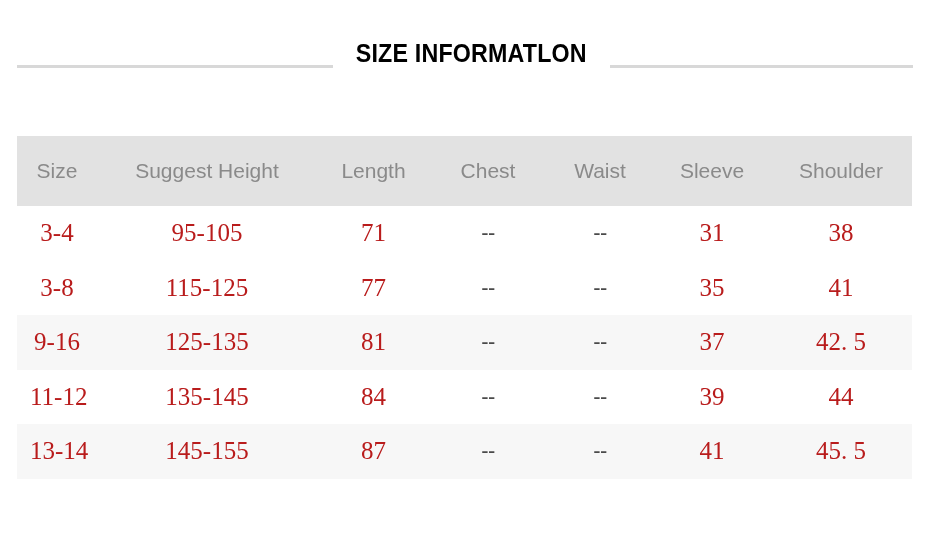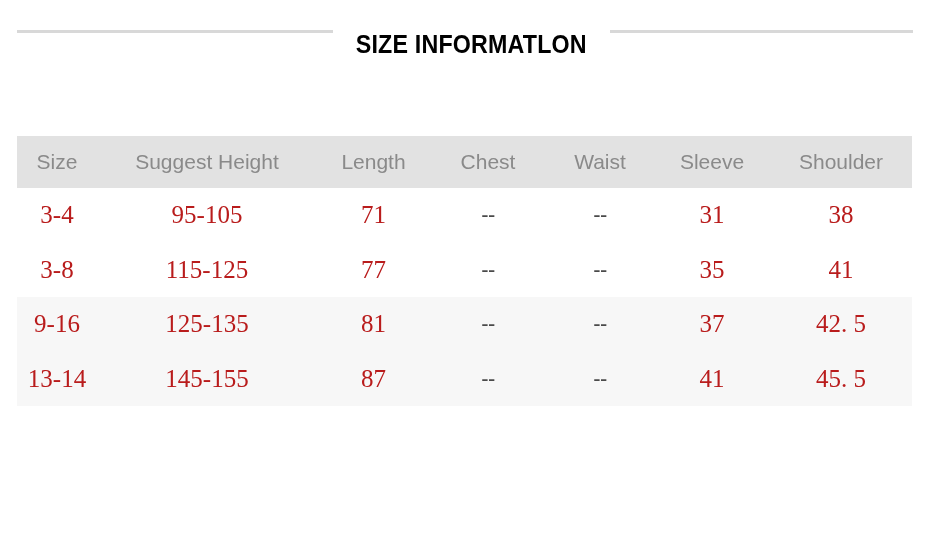--- a/index.html
+++ b/index.html
@@ -22,21 +22,21 @@
   }
 
   
   .title-block {
     position: absolute;
     left: 0;
     top: 30px;
     width: 930px;
     height: 38px;
     display: flex;
-    align-items: flex-start;
+    align-items: flex-end;
     justify-content: center;
   }
   .title-rule {
     height: 3px;
     background: #d8d8d8;
     flex: 0 0 auto;
   }
   .title-rule.left  { width: 316px; margin-right: 14px; }
   .title-rule.right { width: 303px; margin-left: 14px; }
 
@@ -60,21 +60,21 @@
   }
   table.size-table {
     width: 895px;
     border-collapse: collapse;
     table-layout: fixed;
   }
   table.size-table th,
   table.size-table td {
     text-align: center;
     vertical-align: middle;
-    padding: 4px;
+    padding: 13px;
     border: none;
   }
 
   thead tr {
     background: #e2e2e2;
   }
   thead th {
     height: 44px;
     font-family: "Liberation Sans", sans-serif;
     font-weight: normal;
@@ -165,20 +165,29 @@
         </tr>
         <tr class="even">
           <td>9-16</td>
           <td>125-135</td>
           <td>81</td>
           <td class="dash">--</td>
           <td class="dash">--</td>
           <td>37</td>
           <td>42. 5</td>
         </tr>
+        <tr class="odd">
+          <td>11-12</td>
+          <td>135-145</td>
+          <td>84</td>
+          <td class="dash">--</td>
+          <td class="dash">--</td>
+          <td>39</td>
+          <td>44</td>
+        </tr>
         <tr class="even">
           <td>13-14</td>
           <td>145-155</td>
           <td>87</td>
           <td class="dash">--</td>
           <td class="dash">--</td>
           <td>41</td>
           <td>45. 5</td>
         </tr>
       </tbody>

